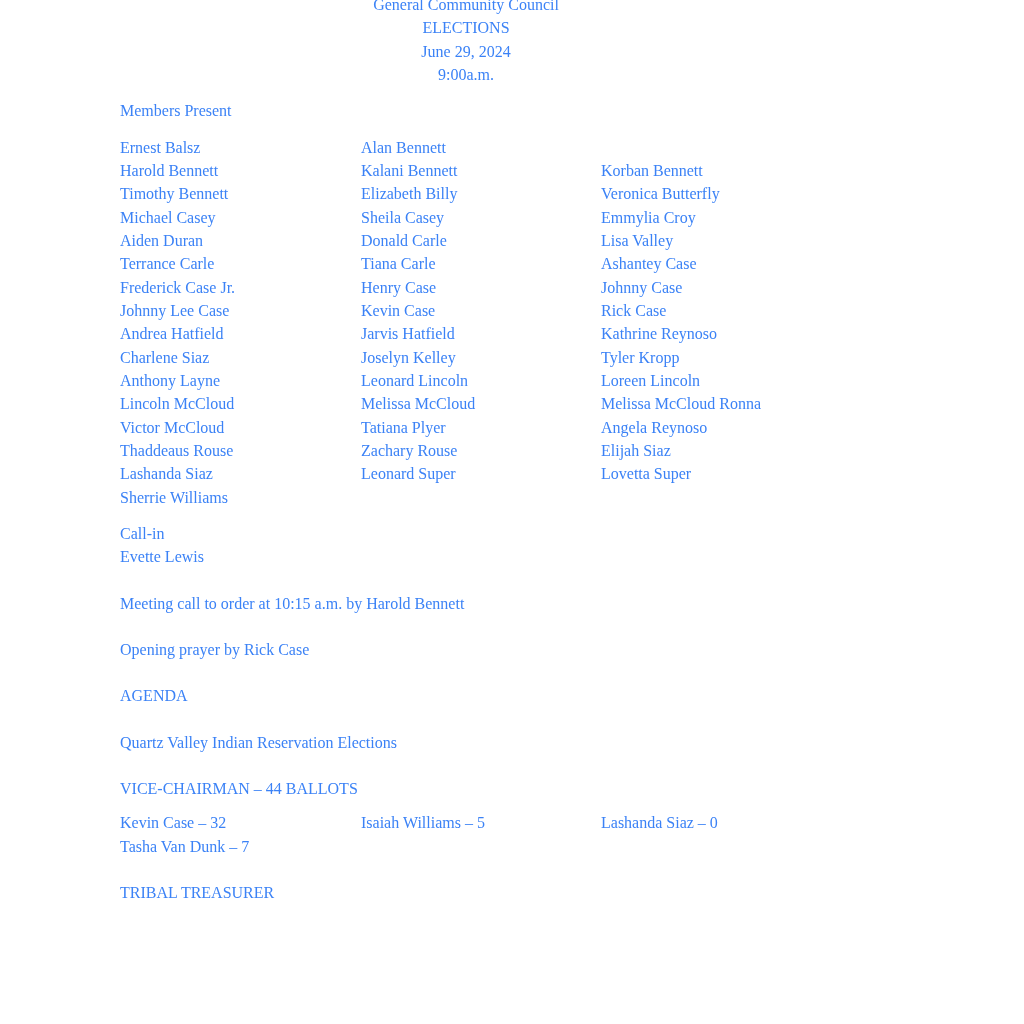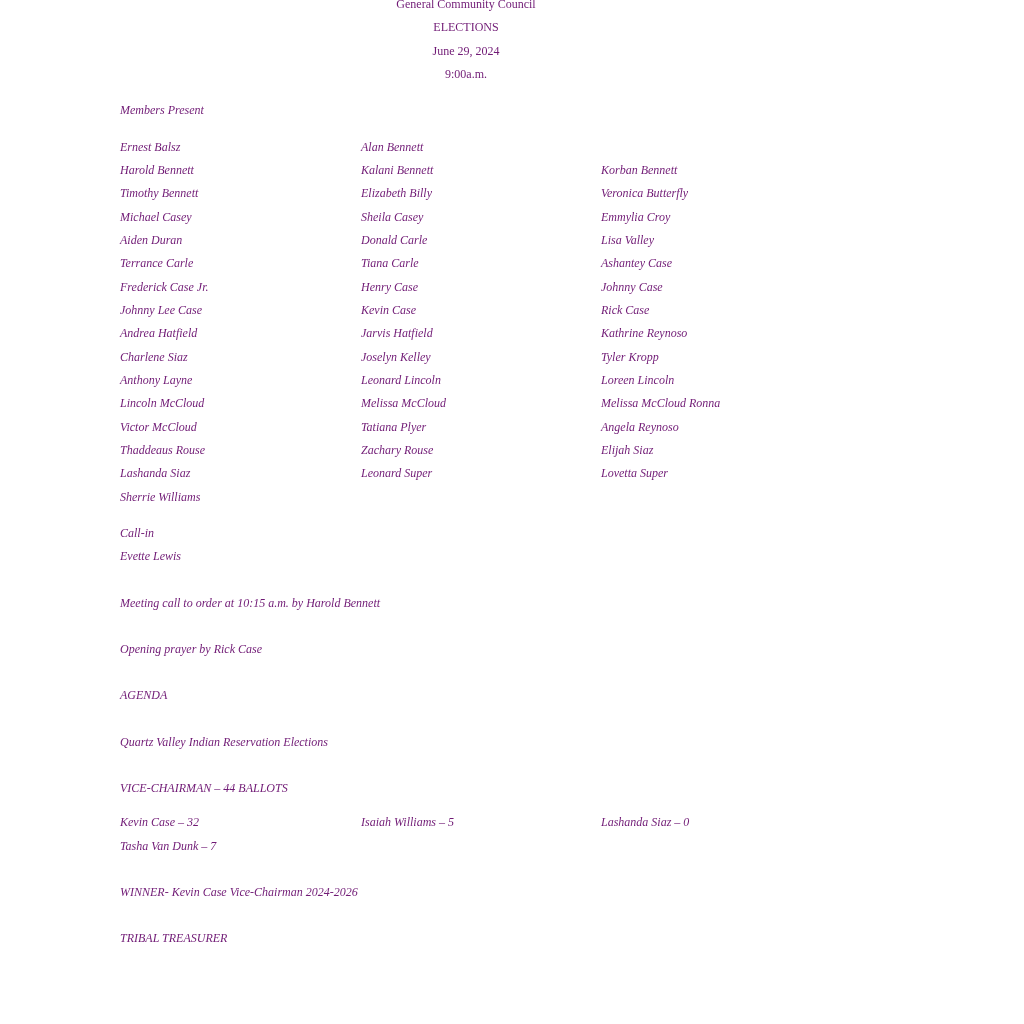--- a/index.html
+++ b/index.html
@@ -1,34 +1,33 @@
 <!DOCTYPE html>
 <html><head>
 <meta charset="utf-8">
 <style>
   html, body { margin: 0; padding: 0; background: #ffffff; }
   .page {
     position: relative;
     width: 932px;
     height: 1024px;
     background: #ffffff;
-    color: #701a75;
+    color: #3b82f6;
     font-family: "Liberation Serif", "DejaVu Serif", serif;
-    font-size: 12px;
+    font-size: 16px;
     line-height: 23.33px;
     overflow: hidden;
   }
   .doc-header {
     margin-top: -7px;
     text-align: center;
   }
   .content {
     padding-left: 120px;
     padding-right: 76px;
-    font-style: italic;
   }
   .members-label { margin: 13px 0 0 0; }
   .members-grid { margin-top: 13px; }
   .grid-row {
     display: grid;
     grid-template-columns: 241px 240px 1fr;
   }
   .cell { white-space: nowrap; }
   .callin-block { margin-top: 13px; }
   p.para { margin: 23px 0 0 0; }
@@ -153,18 +152,17 @@
     <p class="para">VICE-CHAIRMAN – 44 BALLOTS</p>
 
     <div class="vote-grid">
         <div class="cell">Kevin Case – 32</div>
         <div class="cell">Isaiah Williams – 5</div>
         <div class="cell">Lashanda Siaz – 0</div>
       </div>
 
     <div class="no-gap">Tasha Van Dunk – 7</div>
 
-    <p class="para">WINNER- Kevin Case Vice-Chairman 2024-2026</p>
 
     <p class="para">TRIBAL TREASURER</p>
 
   </div>
 </div>
 
 </body></html>

